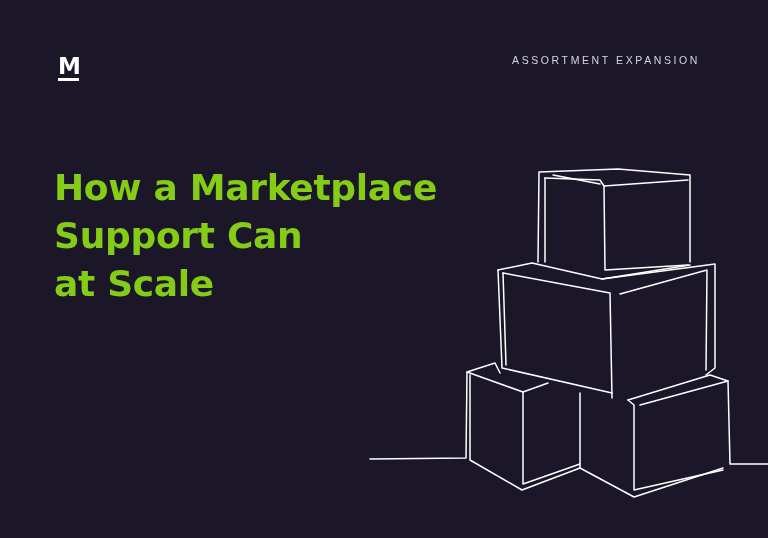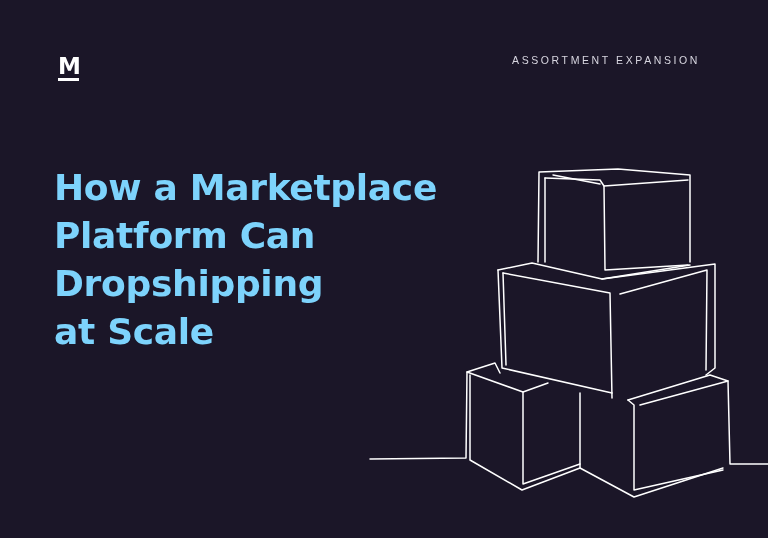--- a/index.html
+++ b/index.html
@@ -1,38 +1,37 @@
 <!DOCTYPE html>
 <html><head>
 <meta charset="utf-8">
 <style>
   html,body{margin:0;padding:0;}
   body{width:768px;height:538px;background:#1b1628;position:relative;overflow:hidden;font-family:"Liberation Sans",sans-serif;}
   .logo{position:absolute;left:58px;top:56px;width:22px;height:26px;}
   .logo .m{color:#fff;font-weight:bold;font-size:23px;line-height:20px;letter-spacing:-1px;display:block;font-family:"DejaVu Sans",sans-serif;}
   .logo .bar{position:absolute;left:0;top:22px;width:21px;height:3px;background:#fff;}
   .tag{position:absolute;right:68px;top:54px;color:#d8d6e0;font-size:10.5px;letter-spacing:2.6px;}
-  .title{position:absolute;left:54px;top:164px;color:#7dd3fc;font-weight:bold;font-size:36px;line-height:48px;font-family:"DejaVu Sans",sans-serif;letter-spacing:-0.3px;}
+  .title{position:absolute;left:54px;top:164px;color:#84cc16;font-weight:bold;font-size:36px;line-height:48px;font-family:"DejaVu Sans",sans-serif;letter-spacing:-0.3px;}
   .title span{display:block;white-space:nowrap;}
   .art{position:absolute;left:0;top:0;}
 </style>
 </head>
 <body>
 
 <div class="logo">
   <span class="m">M</span>
   <div class="bar"></div>
 </div>
 
 <div class="tag">ASSORTMENT EXPANSION</div>
 
 <h1 class="title" style="margin:0;">
   <span>How a Marketplace</span>
-  <span>Platform Can</span>
-  <span>Dropshipping</span>
+  <span>Support Can</span>
   <span>at Scale</span>
 </h1>
 
 <svg class="art" width="768" height="538" viewBox="0 0 768 538" fill="none" stroke="#ffffff" stroke-width="1.5" stroke-linejoin="round" stroke-linecap="round">
 
   <polyline points="538,262 539,172 618,169 690,175 690,262"></polyline>
   <polyline points="545,178 600,180 604,186 688,180"></polyline>
   <polyline points="553,175 600,184"></polyline>
   <polyline points="545,178 545,262"></polyline>
   <polyline points="604,186 605,270 688,265"></polyline>

